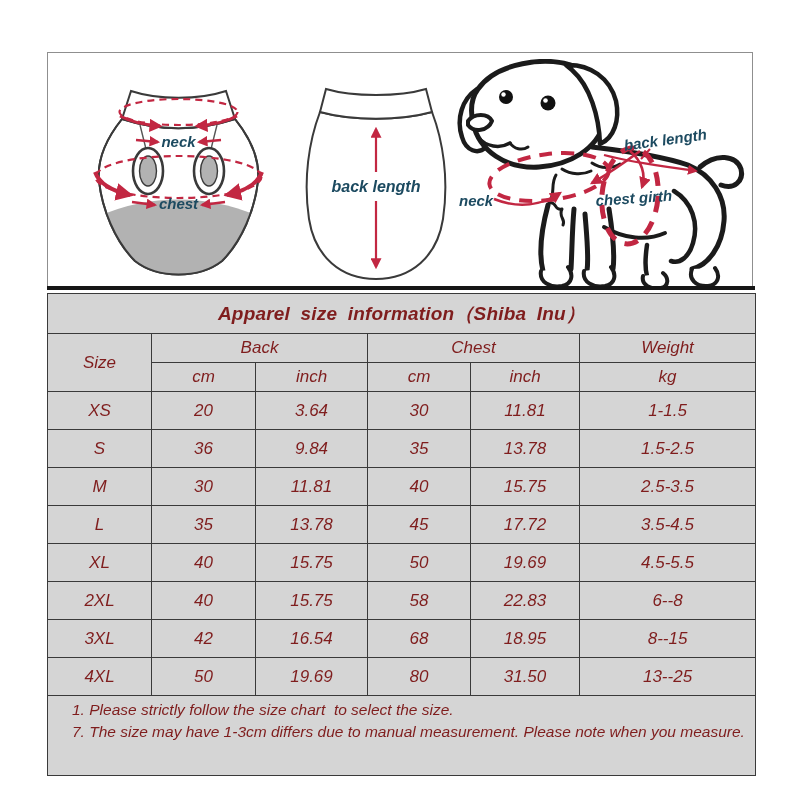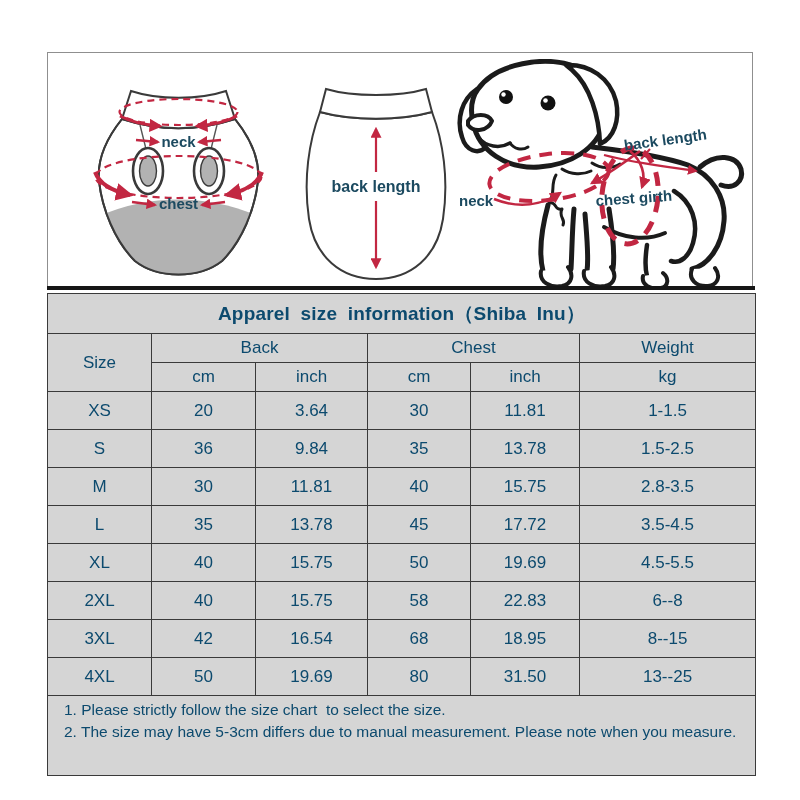--- a/index.html
+++ b/index.html
@@ -1,33 +1,33 @@
 <!DOCTYPE html>
 <html><head>
 <meta charset="utf-8">
 <style>
   html,body{margin:0;padding:0;background:#fff;}
   .page{position:relative;width:780px;height:800px;background:#ffffff;overflow:hidden;
-        font-family:"Liberation Sans","DejaVu Sans",sans-serif;color:#1a1a1a;}
+        font-family:"Liberation Sans","DejaVu Sans",sans-serif;color:#1a1a1a;font-style:italic;}
   .illus-panel{position:absolute;left:47px;top:52px;width:706px;height:234px;
         background:#ffffff;border:1px solid #8f8f8f;border-bottom:none;box-sizing:border-box;}
   .illus-panel svg{position:absolute;}
   .svg-front{left:38px;top:26px;}
   .svg-back{left:248px;top:26px;}
   .svg-dog{left:396px;top:6px;}
   .thick-rule{position:absolute;left:47px;top:286px;width:708px;height:4px;background:#161616;}
   .size-table{position:absolute;left:47px;top:293px;width:708px;border-collapse:collapse;
         table-layout:fixed;}
   .size-table td{border:1.5px solid #3a3a3a;background:#d5d5d5;text-align:center;
-        vertical-align:middle;color:#0c4a6e;font-size:17px;padding:0;}
+        vertical-align:middle;color:#7f1d1d;font-size:17px;padding:0;}
   .title-row td{height:39px;font-size:19px;font-weight:bold;word-spacing:5px;letter-spacing:.2px;}
   .group-row td{height:28px;}
   .unit-row td{height:28px;text-align:center;}
   .data-row td{height:37px;}
-  .notes-row td{height:70px;text-align:left;vertical-align:top;padding:3px 8px 6px 16px;
+  .notes-row td{height:70px;text-align:left;vertical-align:top;padding:3px 8px 6px 24px;
         font-size:15.5px;line-height:1.42;}
   .notes-row div{white-space:pre-wrap;}
   .diagram-label{font-family:"Liberation Sans","DejaVu Sans",sans-serif;font-weight:bold;
         fill:#1c4a60;}
 </style>
 </head>
 <body>
 
 <div class="page">
 
@@ -182,21 +182,21 @@
         <td>35</td>
         <td>13.78</td>
         <td>1.5-2.5</td>
       </tr>
       <tr class="data-row">
         <td>M</td>
         <td>30</td>
         <td>11.81</td>
         <td>40</td>
         <td>15.75</td>
-        <td>2.8-3.5</td>
+        <td>2.5-3.5</td>
       </tr>
       <tr class="data-row">
         <td>L</td>
         <td>35</td>
         <td>13.78</td>
         <td>45</td>
         <td>17.72</td>
         <td>3.5-4.5</td>
       </tr>
       <tr class="data-row">
@@ -227,18 +227,18 @@
         <td>4XL</td>
         <td>50</td>
         <td>19.69</td>
         <td>80</td>
         <td>31.50</td>
         <td>13--25</td>
       </tr>
       <tr class="notes-row">
         <td colspan="6">
           <div>1. Please strictly follow the size chart  to select the size.</div>
-          <div>2. The size may have 5-3cm differs due to manual measurement. Please note when you measure.</div>
+          <div>7. The size may have 1-3cm differs due to manual measurement. Please note when you measure.</div>
         </td>
       </tr>
     </tbody>
   </table>
 </div>
 
 </body></html>

